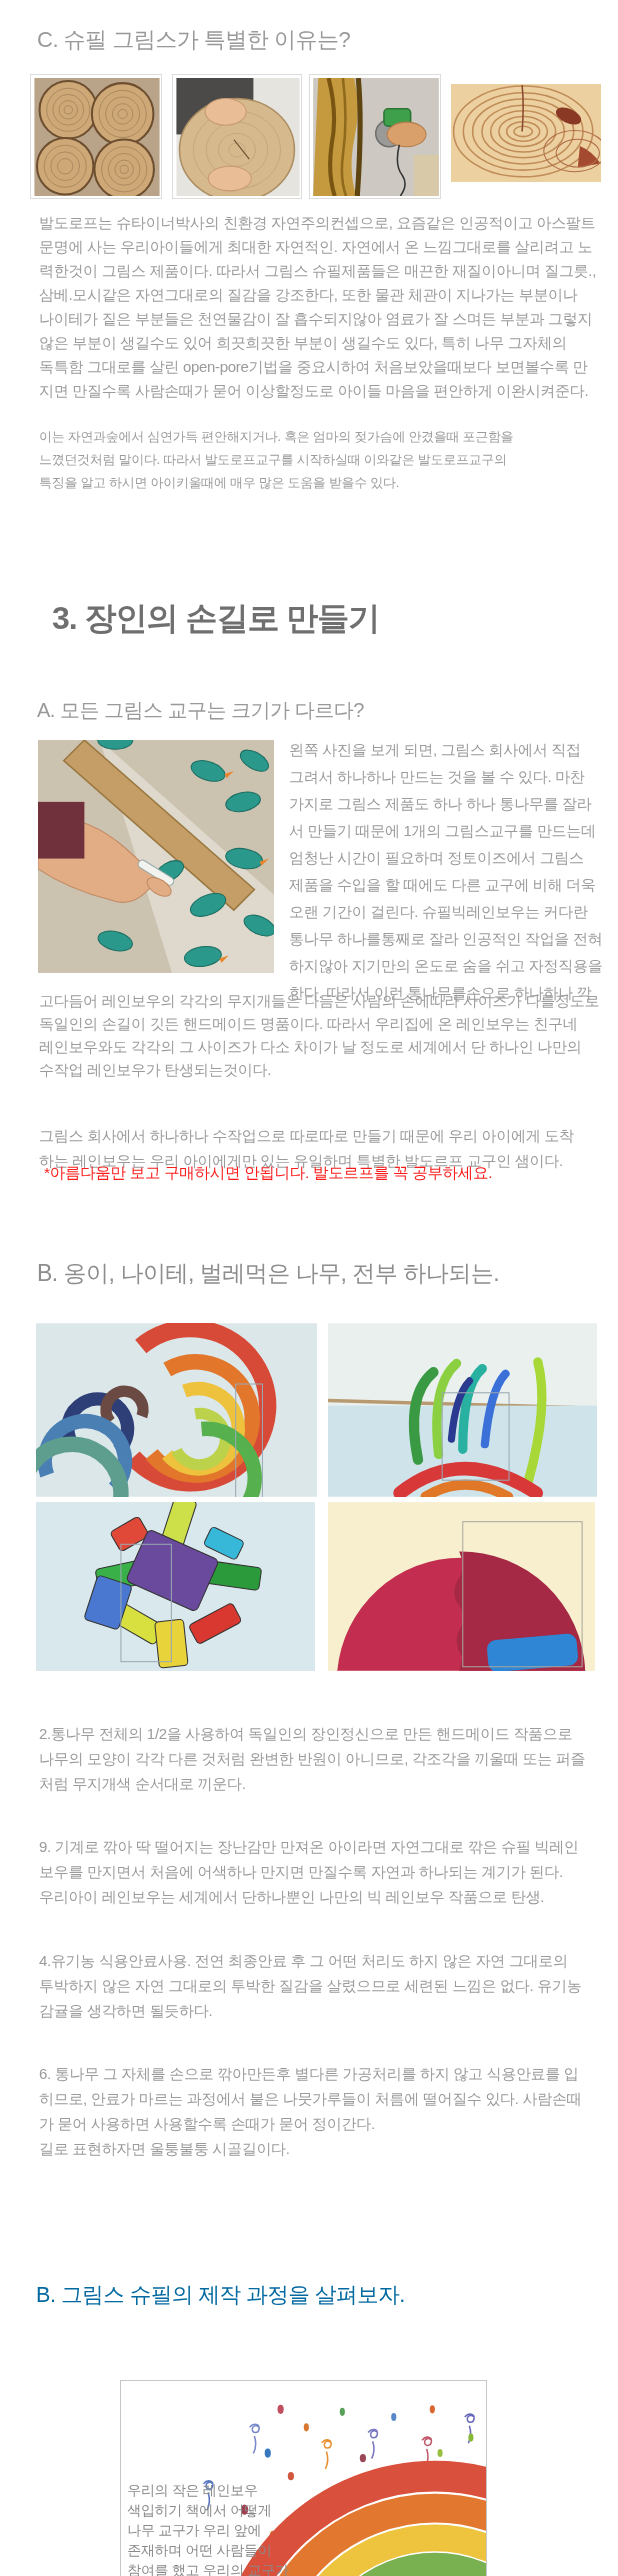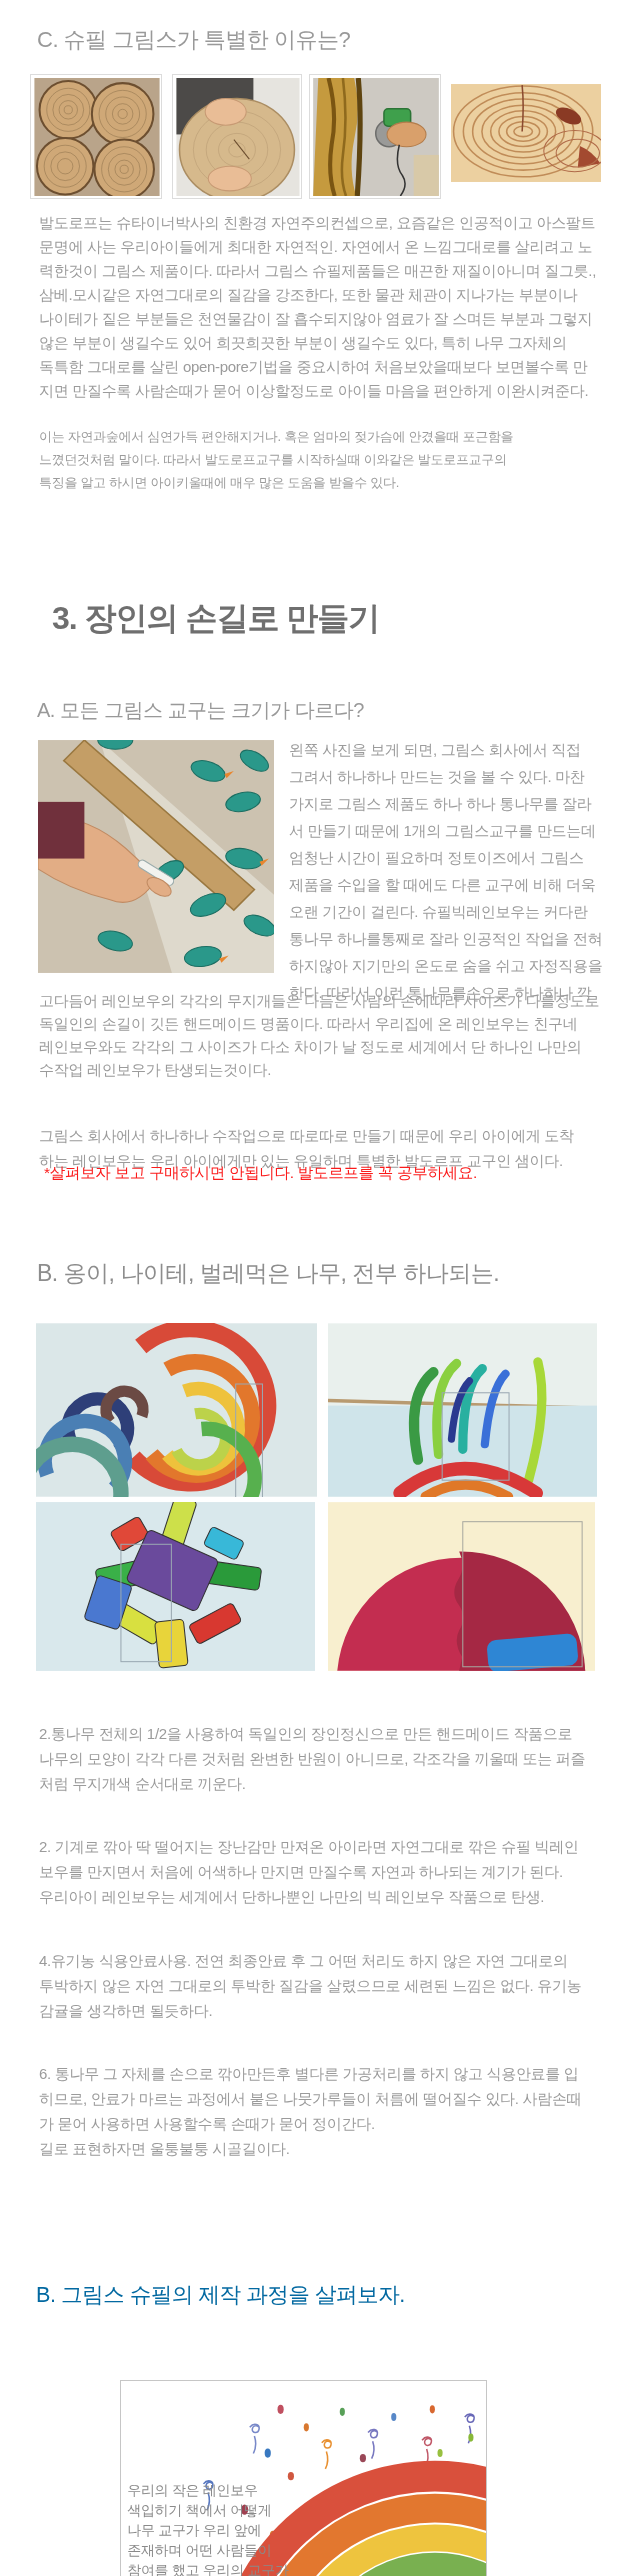--- a/index.html
+++ b/index.html
@@ -158,21 +158,21 @@
 오랜 기간이 걸린다. 슈필빅레인보우는 커다란
 통나무 하나를통째로 잘라 인공적인 작업을 전혀
 하지않아 지기만의 온도로 숨을 쉬고 자정직용을
 한다. 따라서 이런 통나무를손으로 하나하나 깍</div>
   <div class="txt" style="left:39px;top:989px;font-size:15px;line-height:23px;">고다듬어 레인보우의 각각의 무지개들은 다듬은 사람의 손에따라 사이즈가 다를정도로
 독일인의 손길이 깃든 핸드메이드 명품이다. 따라서 우리집에 온 레인보우는 친구네
 레인보우와도 각각의 그 사이즈가 다소 차이가 날 정도로 세계에서 단 하나인 나만의
 수작업 레인보우가 탄생되는것이다.</div>
   <div class="txt" style="left:39px;top:1099px;font-size:15px;line-height:25px;margin-top:24px;">그림스 회사에서 하나하나 수작업으로 따로따로 만들기 때문에 우리 아이에게 도착
 하는 레인보우는 우리 아이에게만 있는 유일하며 특별한 발도르프 교구인 샘이다.</div>
-  <div class="txt red" style="left:44px;top:1163px;font-size:15.5px;">*살펴보자 보고 구매하시면 안됩니다. 발도르프를 꼭 공부하세요.</div>
+  <div class="txt red" style="left:44px;top:1163px;font-size:15.5px;">*아름다움만 보고 구매하시면 안됩니다. 발도르프를 꼭 공부하세요.</div>
 
   <div class="h-gray" style="left:37px;top:1258px;font-size:23px;color:#8d8d8d;">B. 옹이, 나이테, 벌레먹은 나무, 전부 하나되는.</div>
 
   <div class="abs" style="left:36px;top:1323px;width:281px;height:174px;">
     <svg width="281" height="174" viewBox="0 0 546 337">
       <rect width="546" height="337" fill="#dbe7e8"></rect>
       <g fill="none">
         <circle cx="300" cy="160" r="150" stroke="#d84a38" stroke-width="34" stroke-dasharray="700 300" transform="rotate(-130 300 160)"></circle>
         <circle cx="310" cy="185" r="110" stroke="#e2772c" stroke-width="30" stroke-dasharray="500 200" transform="rotate(-120 310 185)"></circle>
         <circle cx="315" cy="205" r="78" stroke="#eec23c" stroke-width="26" stroke-dasharray="340 160" transform="rotate(-110 315 205)"></circle>
@@ -230,21 +230,21 @@
       <path d="M255 96 q14 30 -2 55 q-16 26 2 50 q16 24 0 48 q-12 24 6 52 l-6 27 h245 a242 242 0 0 0 -245 -232 z" fill="#a52844"></path>
       <rect x="310" y="262" width="175" height="62" rx="18" fill="#2e86d4" transform="rotate(-5 397 293)"></rect>
       <rect x="262" y="38" width="232" height="282" fill="none" stroke="#a8a8a0" stroke-width="2"></rect>
     </svg>
   </div>
 
   <div class="txt" style="left:39px;top:1696px;font-size:15px;line-height:25px;">
     <p style="margin:0 0 13.4px;">2.통나무 전체의 1/2을 사용하여 독일인의 장인정신으로 만든 핸드메이드 작품으로
 나무의 모양이 각각 다른 것처럼 완변한 반원이 아니므로, 각조각을 끼울때 또는 퍼즐
 처럼 무지개색 순서대로 끼운다.</p>
-    <p style="margin:0 0 13.4px;">2. 기계로 깎아 딱 떨어지는 장난감만 만져온 아이라면 자연그대로 깎은 슈필 빅레인
+    <p style="margin:0 0 13.4px;">9. 기계로 깎아 딱 떨어지는 장난감만 만져온 아이라면 자연그대로 깎은 슈필 빅레인
 보우를 만지면서 처음에 어색하나 만지면 만질수록 자연과 하나되는 계기가 된다.
 우리아이 레인보우는 세계에서 단하나뿐인 나만의 빅 레인보우 작품으로 탄생.</p>
     <p style="margin:0 0 13.4px;">4.유기농 식용안료사용. 전연 최종안료 후 그 어떤 처리도 하지 않은 자연 그대로의
 투박하지 않은 자연 그대로의 투박한 질감을 살렸으므로 세련된 느낌은 없다. 유기농
 감귤을 생각하면 될듯하다.</p>
     <p style="margin:0;">6. 통나무 그 자체를 손으로 깎아만든후 별다른 가공처리를 하지 않고 식용안료를 입
 히므로, 안료가 마르는 과정에서 붙은 나뭇가루들이 처름에 떨어질수 있다. 사람손때
 가 묻어 사용하면 사용할수록 손때가 묻어 정이간다.
 길로 표현하자면 울퉁불퉁 시골길이다.</p>
   </div>

